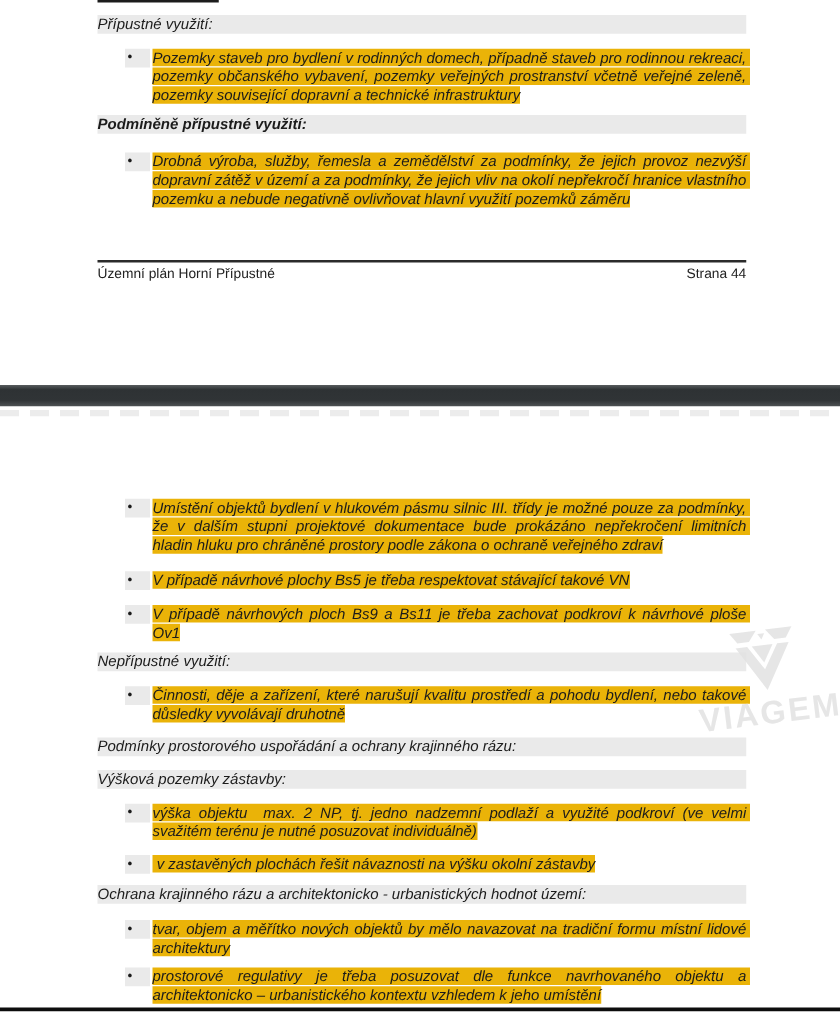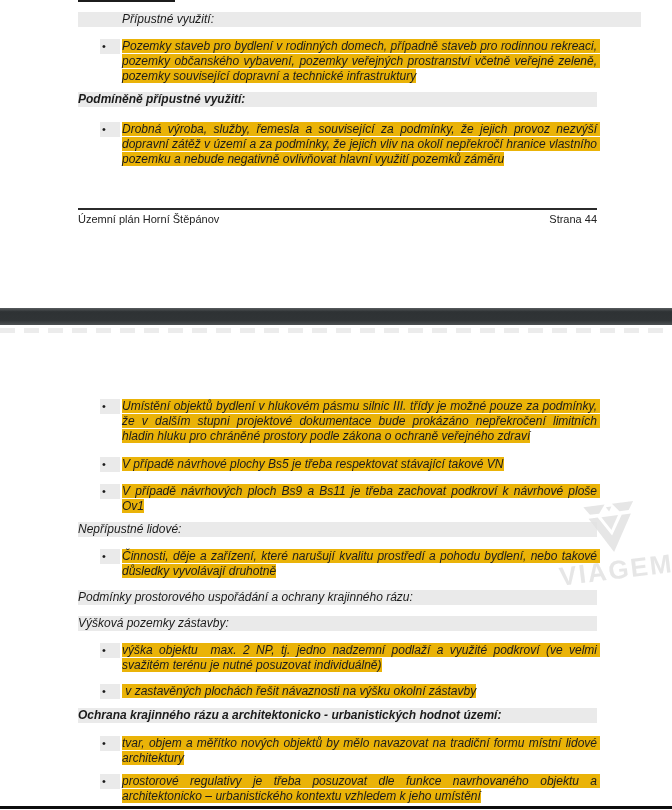--- a/index.html
+++ b/index.html
@@ -57,41 +57,41 @@
 </style>
 </head>
 <body>
 
 <div class="screen">
 
   <div>
 
     <div class="top-underline"></div>
 
-    <div class="heading" style="top:12px;padding-left:44px;">
+    <div class="heading" style="top:12px;">
       <span>Přípustné využití:</span>
     </div>
 
     <div class="bullet-row doc-text" style="top:39px;">
       <span class="bullet-marker">•</span>
       <div class="btext"><span class="hl">Pozemky staveb pro bydlení v rodinných domech, případně staveb pro rodinnou rekreaci, pozemky občanského vybavení, pozemky veřejných prostranství včetně veřejné zeleně, pozemky související dopravní a technické infrastruktury</span></div>
     </div>
 
     <div class="heading" style="top:92px;font-weight:bold;">
       <span>Podmíněně přípustné využití:</span>
     </div>
 
     <div class="bullet-row doc-text" style="top:122px;">
       <span class="bullet-marker">•</span>
-      <div class="btext"><span class="hl">Drobná výroba, služby, řemesla a související za podmínky, že jejich provoz nezvýší dopravní zátěž v území a za podmínky, že jejich vliv na okolí nepřekročí hranice vlastního pozemku a nebude negativně ovlivňovat hlavní využití pozemků záměru</span></div>
+      <div class="btext"><span class="hl">Drobná výroba, služby, řemesla a zemědělství za podmínky, že jejich provoz nezvýší dopravní zátěž v území a za podmínky, že jejich vliv na okolí nepřekročí hranice vlastního pozemku a nebude negativně ovlivňovat hlavní využití pozemků záměru</span></div>
     </div>
 
     <div class="footer-rule" style="top:208px;"></div>
     <div class="footer-row" style="top:212px;">
-      <span>Územní plán Horní Štěpánov</span>
+      <span>Územní plán Horní Přípustné</span>
       <span>Strana 44</span>
     </div>
   </div>
 
   <div class="page-band"></div>
   <div class="dots-strip"></div>
 
   <div>
 
     <div class="bullet-row doc-text" style="top:399px;">
@@ -103,21 +103,21 @@
       <span class="bullet-marker">•</span>
       <div class="btext"><span class="hl">V případě návrhové plochy Bs5 je třeba respektovat stávající takové VN</span></div>
     </div>
 
     <div class="bullet-row doc-text" style="top:484px;">
       <span class="bullet-marker">•</span>
       <div class="btext"><span class="hl">V případě návrhových ploch Bs9 a Bs11 je třeba zachovat podkroví k návrhové ploše Ov1</span></div>
     </div>
 
     <div class="heading" style="top:522px;">
-      <span>Nepřípustné lidové:</span>
+      <span>Nepřípustné využití:</span>
     </div>
 
     <div class="bullet-row doc-text" style="top:549px;">
       <span class="bullet-marker">•</span>
       <div class="btext"><span class="hl">Činnosti, děje a zařízení, které narušují kvalitu prostředí a pohodu bydlení, nebo takové důsledky vyvolávají druhotně</span></div>
     </div>
 
     <div class="heading underlined" style="top:590px;">
       <span>Podmínky prostorového uspořádání a ochrany krajinného rázu:</span>
     </div>
@@ -129,21 +129,21 @@
     <div class="bullet-row doc-text" style="top:643px;">
       <span class="bullet-marker">•</span>
       <div class="btext"><span class="hl">výška objektu  max. 2 NP, tj. jedno nadzemní podlaží a využité podkroví (ve velmi svažitém terénu je nutné posuzovat individuálně)</span></div>
     </div>
 
     <div class="bullet-row doc-text" style="top:684px;">
       <span class="bullet-marker">•</span>
       <div class="btext"><span class="hl"> v zastavěných plochách řešit návaznosti na výšku okolní zástavby</span></div>
     </div>
 
-    <div class="heading" style="top:708px;font-weight:bold;">
+    <div class="heading" style="top:708px;">
       <span>Ochrana krajinného rázu a architektonicko  - urbanistických hodnot území:</span>
     </div>
 
     <div class="bullet-row doc-text" style="top:736px;">
       <span class="bullet-marker">•</span>
       <div class="btext"><span class="hl">tvar, objem a měřítko nových objektů by mělo navazovat na tradiční formu místní lidové architektury</span></div>
     </div>
 
     <div class="bullet-row doc-text" style="top:774px;">
       <span class="bullet-marker">•</span>

